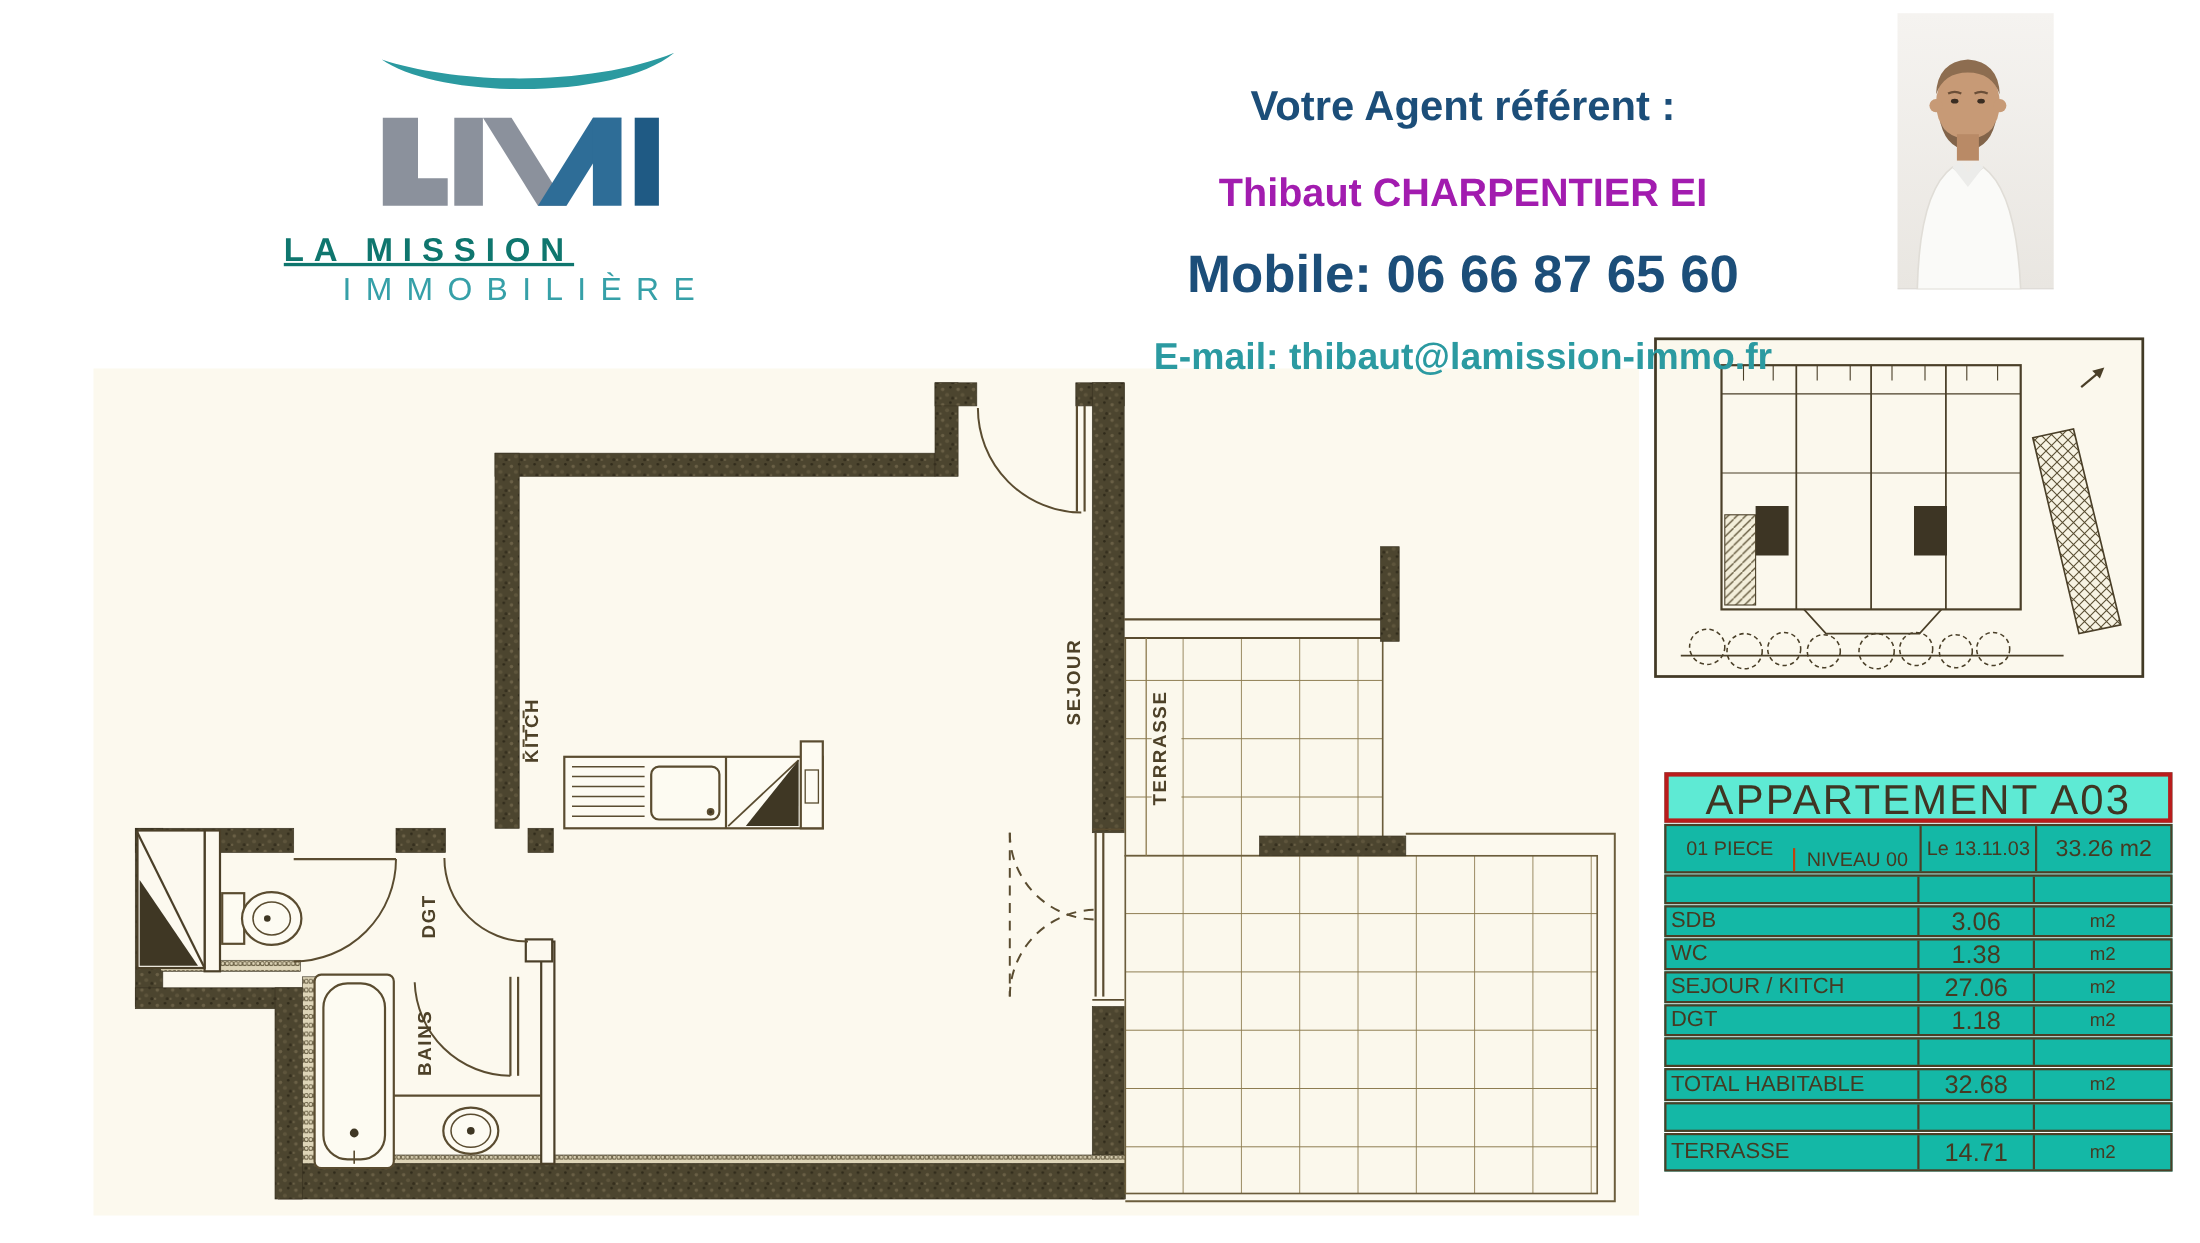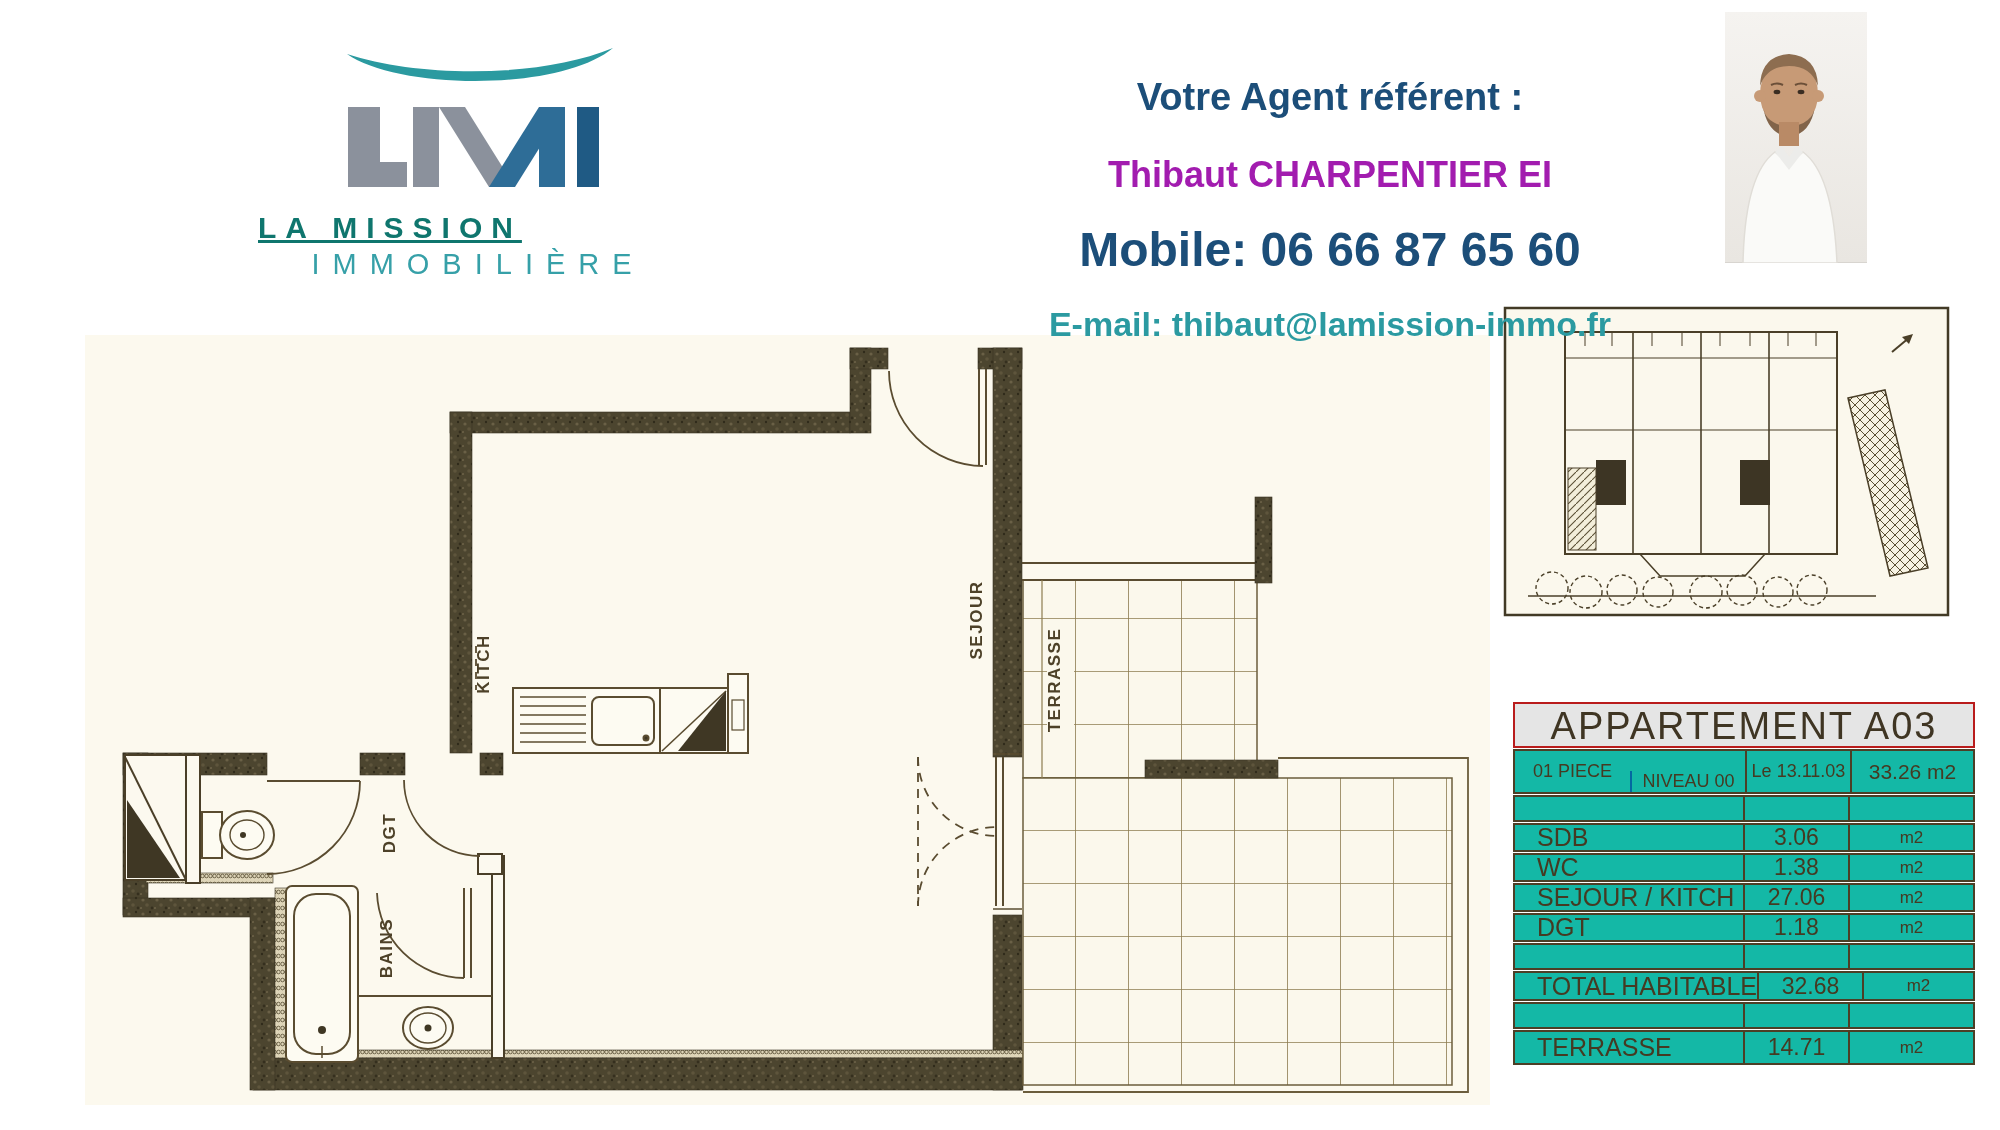--- a/index.html
+++ b/index.html
@@ -23,32 +23,32 @@
   .agent .l3 { font-size:48px; font-weight:bold; color:#1c4e79; margin-bottom:28px; }
   .agent .l4 { font-size:34px; font-weight:bold; color:#2b9aa1; }
 
   .photo { position:absolute; left:1725px; top:12px; width:142px; height:251px;
     background:linear-gradient(#f5f3f0,#e9e6e1); border-bottom:1px solid #d8d5d0; }
 
   
   .stable { position:absolute; left:1513px; top:702px; width:462px; color:#453a22; }
   .srow { border:2px solid #4c3f26; background:#14b8a6; display:flex; align-items:stretch; margin-top:1px; }
   .t-title { height:46px; font-size:38px; letter-spacing:2px; text-align:center; line-height:44px;
-    border:2px solid #b91c1c; background:#e5e5e5; color:#3f3523; white-space:nowrap; overflow:hidden; }
+    border:4px solid #b91c1c; background:#5eead4; color:#3f3523; white-space:nowrap; overflow:hidden; }
   .t-head  { height:45px; }
   .t-head .c { display:flex; align-items:center; justify-content:center; font-size:18px; }
   .t-head .hc1 { flex:0 0 115px; }
-  .t-head .hc2 { flex:0 0 115px; border-left:2px solid #0369a1;margin-top:20px; }
+  .t-head .hc2 { flex:0 0 115px; border-left:2px solid #c2410c;margin-top:20px; }
   .t-head .hc3 { flex:0 0 105px; border-left:2px solid #4c3f26; }
   .t-head .hc4 { flex:1; border-left:2px solid #4c3f26; font-size:21px; }
   .t-gap   { height:27px; }
   .t-room  { height:29px; }
   .t-total { height:30px;text-align:right; }
   .t-terr  { height:35px; }
-  .lab  { flex:0 0 228px; display:flex; align-items:center; padding-left:22px; font-size:25px; white-space:nowrap; }
+  .lab  { flex:0 0 228px; display:flex; align-items:center; padding-left:4px; font-size:20px; white-space:nowrap; }
   .val  { flex:0 0 105px; display:flex; align-items:center; justify-content:center; font-size:23px; border-left:2px solid #4c3f26; }
   .unit { flex:1; display:flex; align-items:center; justify-content:center; font-size:17px; border-left:2px solid #4c3f26; }
 
   svg text { font-family:"Liberation Sans", sans-serif; }
   .room-label { font-size:17px; font-weight:bold; letter-spacing:1.5px; fill:#4d4128; }
 </style>
 </head>
 <body>
 
 <div class="page">

